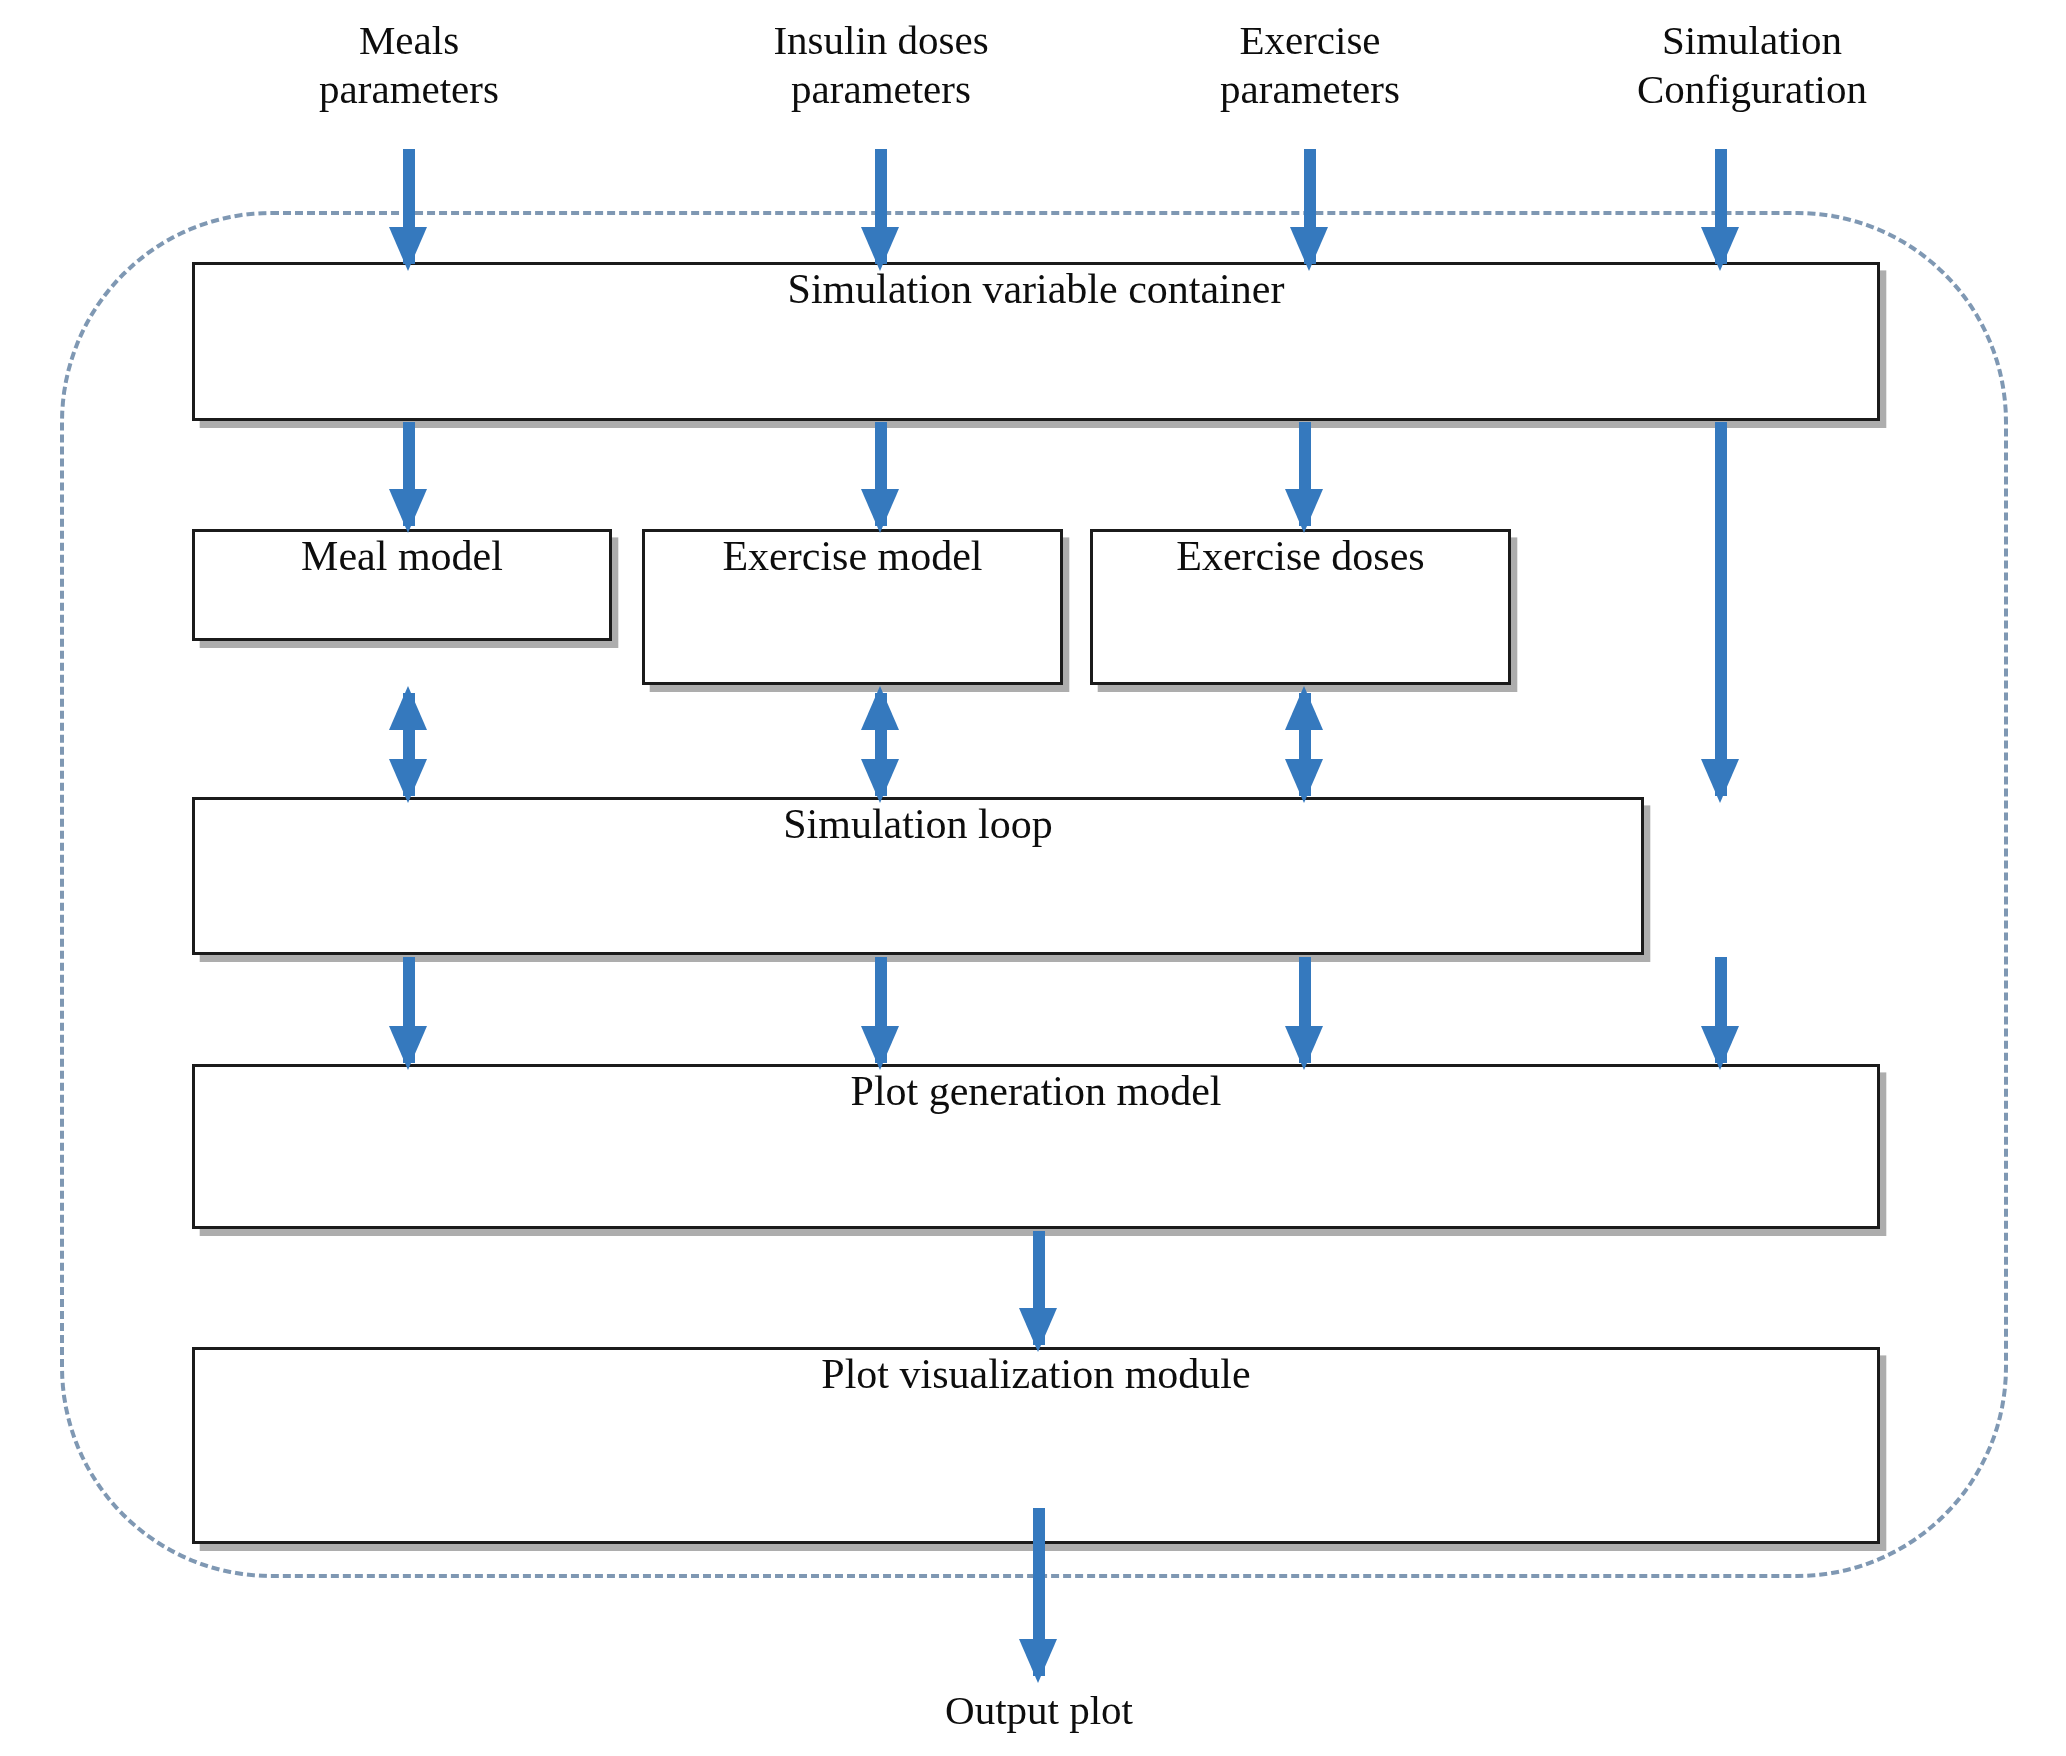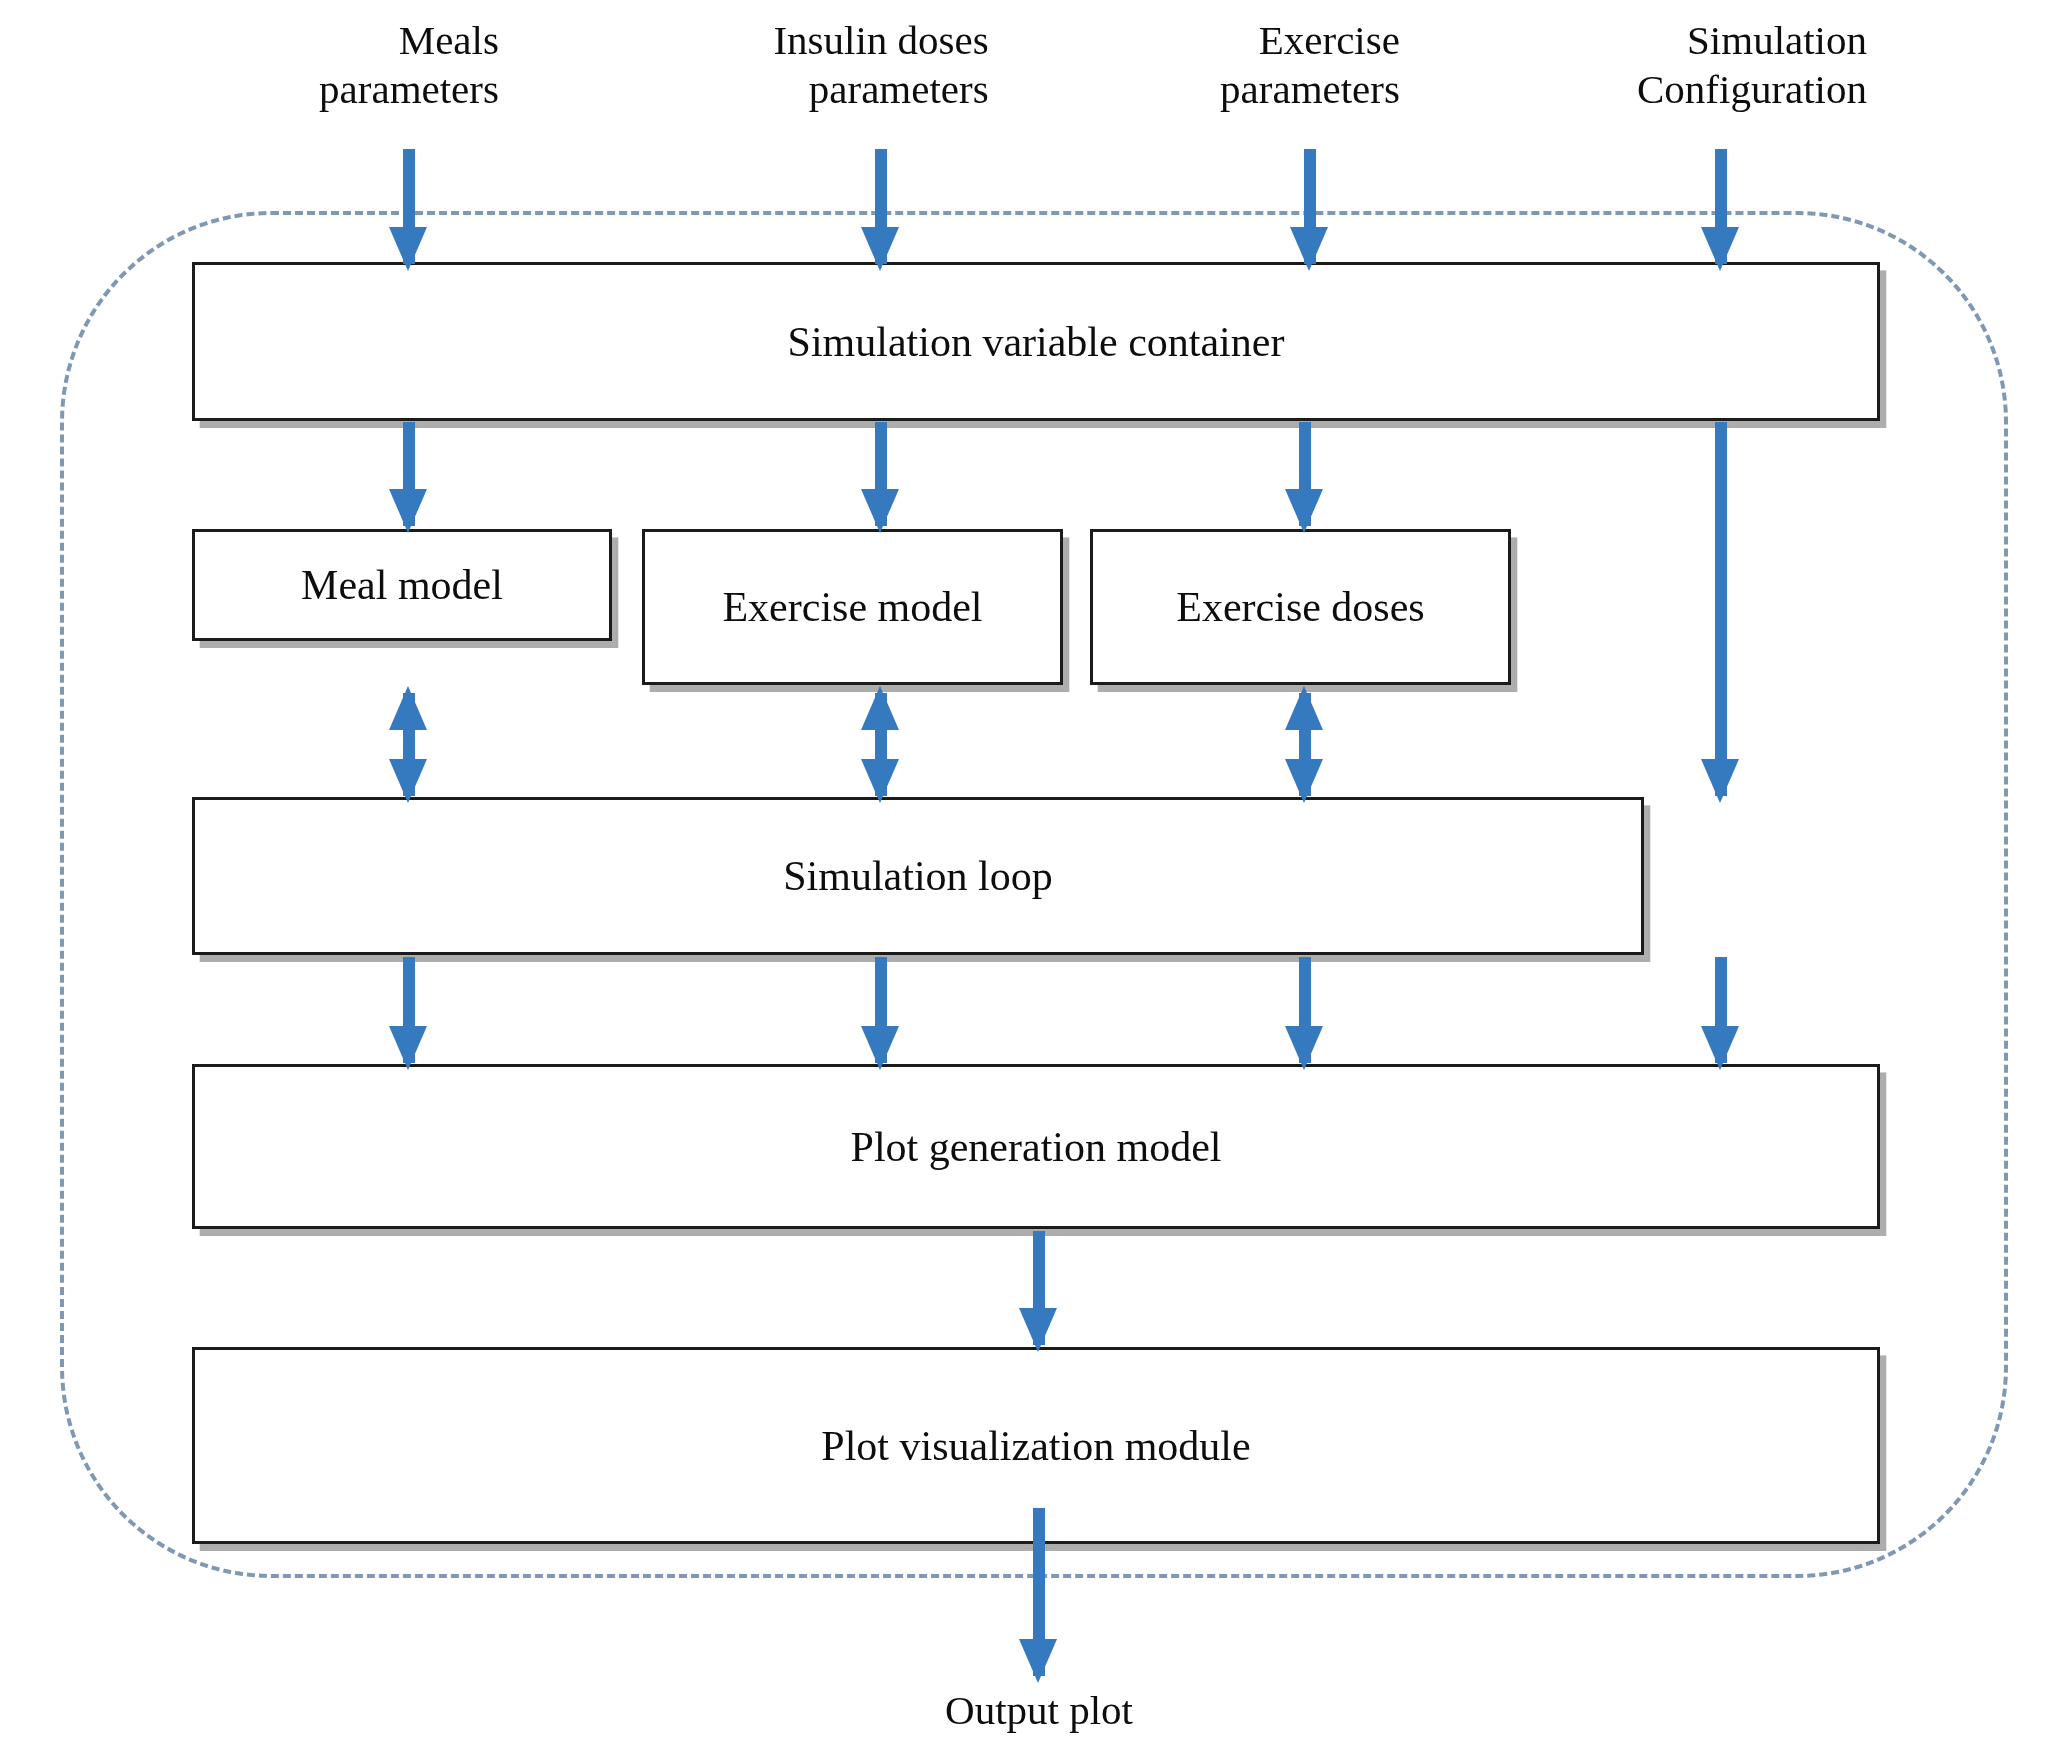--- a/index.html
+++ b/index.html
@@ -18,27 +18,27 @@
   
   .boundary{
     position:absolute;left:60px;top:211px;width:1940px;height:1359px;
     border:4.2px dashed var(--dashed);border-radius:211px;z-index:1;
   }
 
   
   .box{
     position:absolute;background:#ffffff;border:3.5px solid var(--border);
     box-shadow:7px 7.7px 0 -0.7px rgba(105,105,105,0.55);
-    display:flex;align-items:center;justify-content:center;
+    display:flex;justify-content:center;
     z-index:2;font-size:42px;text-align:center;box-sizing:border-box;
   }
 
   
   .io-label{
-    position:absolute;transform:translateX(-50%);text-align:right;
+    position:absolute;transform:translateX(-50%);text-align:center;
     font-size:41px;line-height:49px;white-space:nowrap;z-index:3;
   }
 
   
   .arrow{position:absolute;width:39px;margin-left:-19.7px;z-index:3;}
   .arrow .shaft{
     position:absolute;left:50%;width:12.7px;margin-left:-6.3px;
     top:0;bottom:7px;background:var(--arrow);
   }
   .arrow.double .shaft{top:7px;bottom:7px;}

